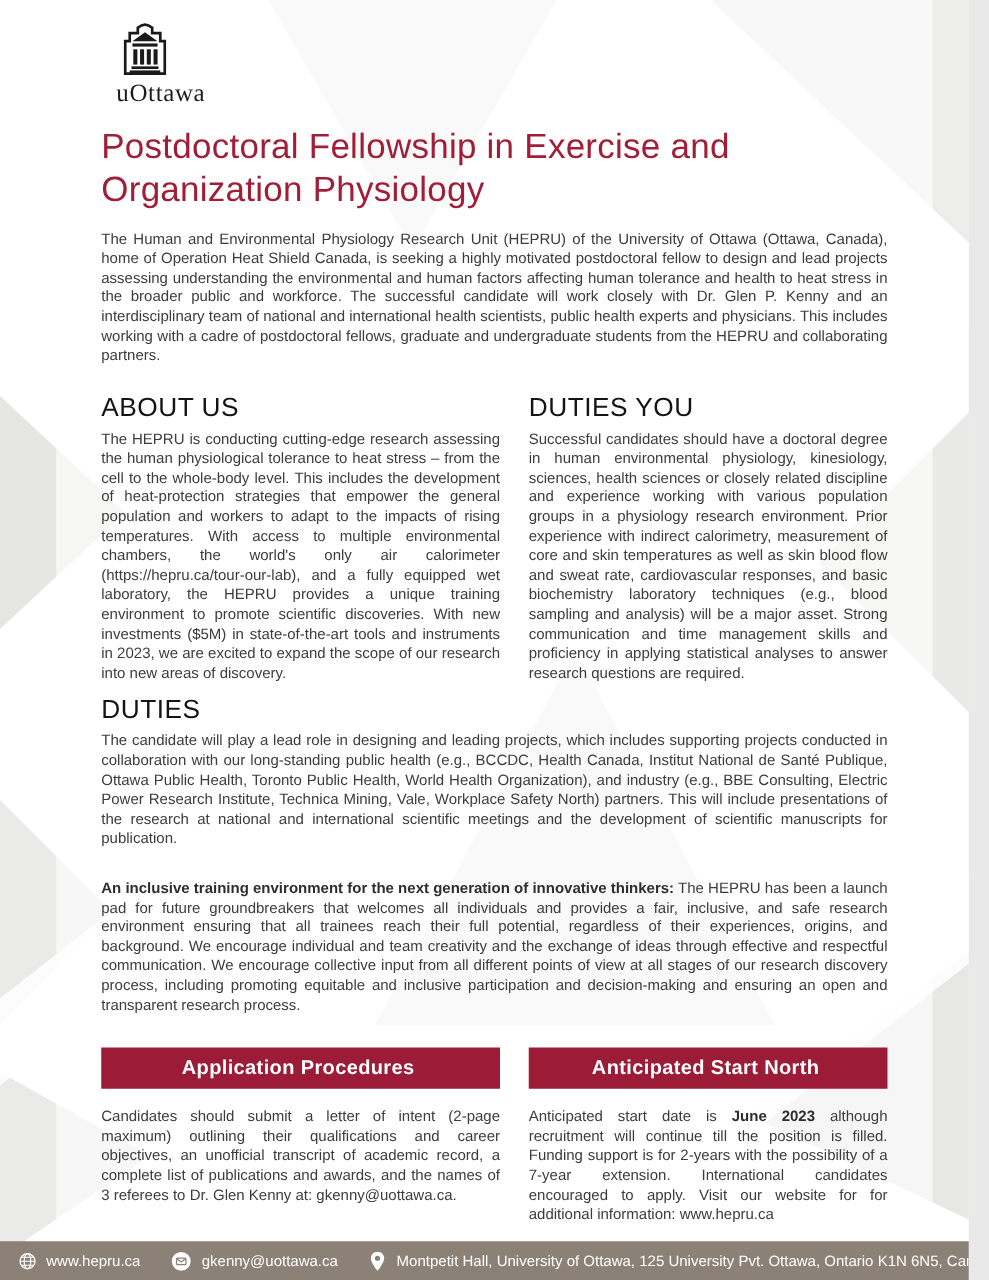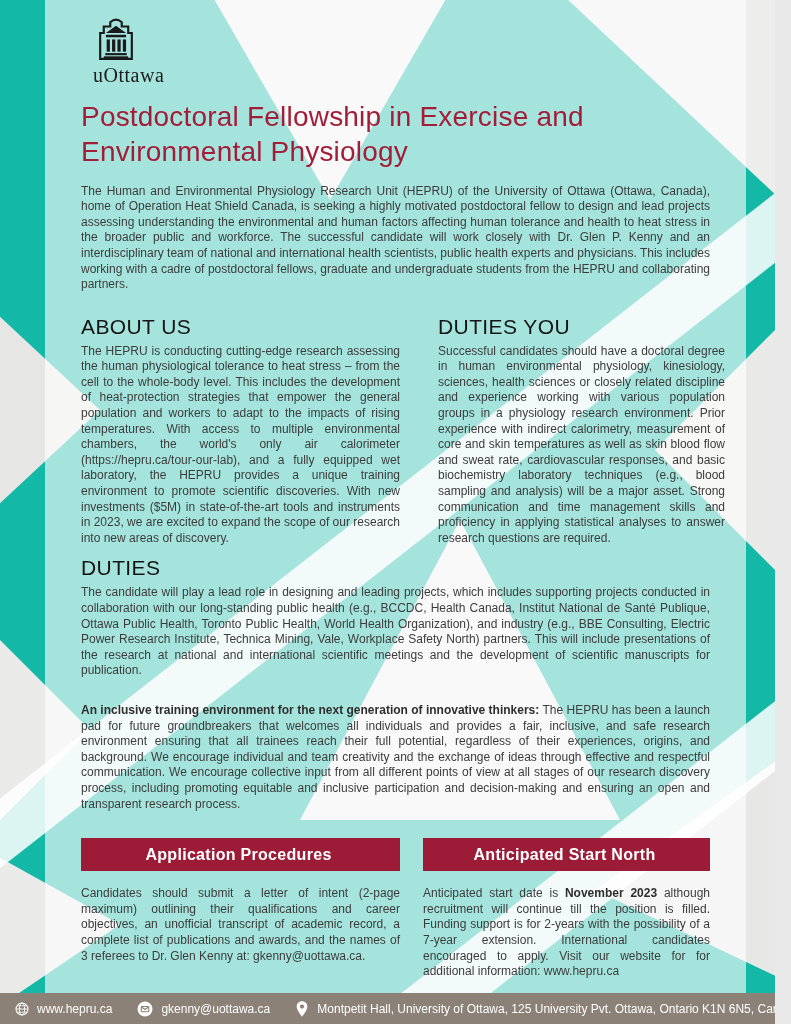--- a/index.html
+++ b/index.html
@@ -1,19 +1,19 @@
 <!DOCTYPE html>
 <html><head>
 <meta charset="utf-8">
 <style>
   * { margin:0; padding:0; box-sizing:border-box; }
   html,body { background:#e9e9e9; }
   .page {
     position:relative; width:775px; height:1024px; overflow:hidden;
-    background:#14b8a6;
+    background:#ffffff;
     font-family:"Liberation Sans", sans-serif;
     color:#3c3c3c;
   }
   
   .bg-shape { position:absolute; z-index:0; }
   .tri-a { left:-50px; top:270px; width:150px; height:280px; background:#e6e6e5; clip-path:polygon(0 0,100% 50%,0 100%); }
   .tri-b { left:-40px; top:600px; width:130px; height:260px; background:#eaeae9; clip-path:polygon(0 0,100% 50%,0 100%); }
   .tri-c { right:-70px; top:-50px; width:330px; height:310px; background:#ededec; clip-path:polygon(0 0,100% 0,100% 100%); }
   .tri-d { right:-40px; top:290px; width:160px; height:320px; background:#e9e9e8; clip-path:polygon(100% 0,0 50%,100% 100%); }
   .tri-e { right:-30px; top:740px; width:210px; height:250px; background:#e7e7e6; clip-path:polygon(100% 0,0 60%,100% 100%); }
@@ -40,21 +40,21 @@
     letter-spacing:0.5px; margin-top:2px;
   }
   .title {
     margin-top:12px; font-size:28px; line-height:1.26; font-weight:500;
     color:#a21e38; letter-spacing:0.2px;
   }
   p.body, .col-body, .duties-body, .inclusive {
     font-size:12px; line-height:15.6px; text-align:justify; color:#3c3c3c;
   }
   .intro { margin-top:14px; }
-  .cols { display:flex; gap:38px; margin-top:22px; }
+  .cols { display:flex; gap:23px; margin-top:22px; }
   .col-left  { width:319px; flex:0 0 319px; }
   .col-right { width:287px; flex:0 0 287px; }
   .sec-heading {
     font-size:21px; font-weight:500; color:#141414; letter-spacing:0.4px;
     margin-bottom:5px;
   }
   .duties-block { margin-top:10px; }
   .inclusive { margin-top:24px; }
   .bold { font-weight:bold; color:#2e2e2e; }
   .banner-row { display:flex; gap:23px; margin-top:26px; }
@@ -104,21 +104,21 @@
           <rect x="26.5" y="35" width="4.5" height="17" fill="#1a1a1a"></rect>
           <rect x="34" y="35" width="4.5" height="17" fill="#1a1a1a"></rect>
           <rect x="41.5" y="35" width="4.5" height="17" fill="#1a1a1a"></rect>
           <rect x="17" y="54" width="30" height="3" fill="#1a1a1a"></rect>
           <rect x="15" y="58.5" width="34" height="3" fill="#1a1a1a"></rect>
         </svg>
       </div>
       <div class="logo-wordmark">uOttawa</div>
     </div>
 
-    <h1 class="title">Postdoctoral Fellowship in Exercise and Environmental Physiology</h1>
+    <h1 class="title">Postdoctoral Fellowship in Exercise and Organization Physiology</h1>
 
     <p class="body intro">The Human and Environmental Physiology Research Unit (HEPRU) of the University of Ottawa (Ottawa, Canada), home of Operation Heat Shield Canada, is seeking a highly motivated postdoctoral fellow to design and lead projects assessing understanding the environmental and human factors affecting human tolerance and health to heat stress in the broader public and workforce. The successful candidate will work closely with Dr. Glen P. Kenny and an interdisciplinary team of national and international health scientists, public health experts and physicians. This includes working with a cadre of postdoctoral fellows, graduate and undergraduate students from the HEPRU and collaborating partners.</p>
 
     <div class="cols">
       <div class="col-left">
         <div class="sec-heading">ABOUT US</div>
         <div class="col-body">The HEPRU is conducting cutting-edge research assessing the human physiological tolerance to heat stress – from the cell to the whole-body level. This includes the development of heat-protection strategies that empower the general population and workers to adapt to the impacts of rising temperatures. With access to multiple environmental chambers, the world's only air calorimeter (https://hepru.ca/tour-our-lab), and a fully equipped wet laboratory, the HEPRU provides a unique training environment to promote scientific discoveries. With new investments ($5M) in state-of-the-art tools and instruments in 2023, we are excited to expand the scope of our research into new areas of discovery.</div>
       </div>
       <div class="col-right">
         <div class="sec-heading">DUTIES YOU</div>
@@ -136,21 +136,21 @@
     <div class="banner-row">
       <div class="banner banner-left">Application Procedures</div>
       <div class="banner banner-right">Anticipated Start North</div>
     </div>
 
     <div class="texts-row">
       <div class="col-left">
         <p class="col-body">Candidates should submit a letter of intent (2-page maximum) outlining their qualifications and career objectives, an unofficial transcript of academic record, a complete list of publications and awards, and the names of 3 referees to Dr. Glen Kenny at: gkenny@uottawa.ca.</p>
       </div>
       <div class="col-right">
-        <p class="col-body"><span>Anticipated start date is </span><span class="bold">November 2023</span><span> although recruitment will continue till the position is filled. Funding support is for 2-years with the possibility of a 7-year extension. International candidates encouraged to apply.  Visit our website for for additional information: www.hepru.ca</span></p>
+        <p class="col-body"><span>Anticipated start date is </span><span class="bold">June 2023</span><span> although recruitment will continue till the position is filled. Funding support is for 2-years with the possibility of a 7-year extension. International candidates encouraged to apply.  Visit our website for for additional information: www.hepru.ca</span></p>
       </div>
     </div>
 
   </div>
 
   <div class="footer">
     <div class="footer-item">
       <span>
         <svg width="16" height="16" viewBox="0 0 24 24">
           <circle cx="12" cy="12" r="9" fill="none" stroke="#ffffff" stroke-width="1.6"></circle>

